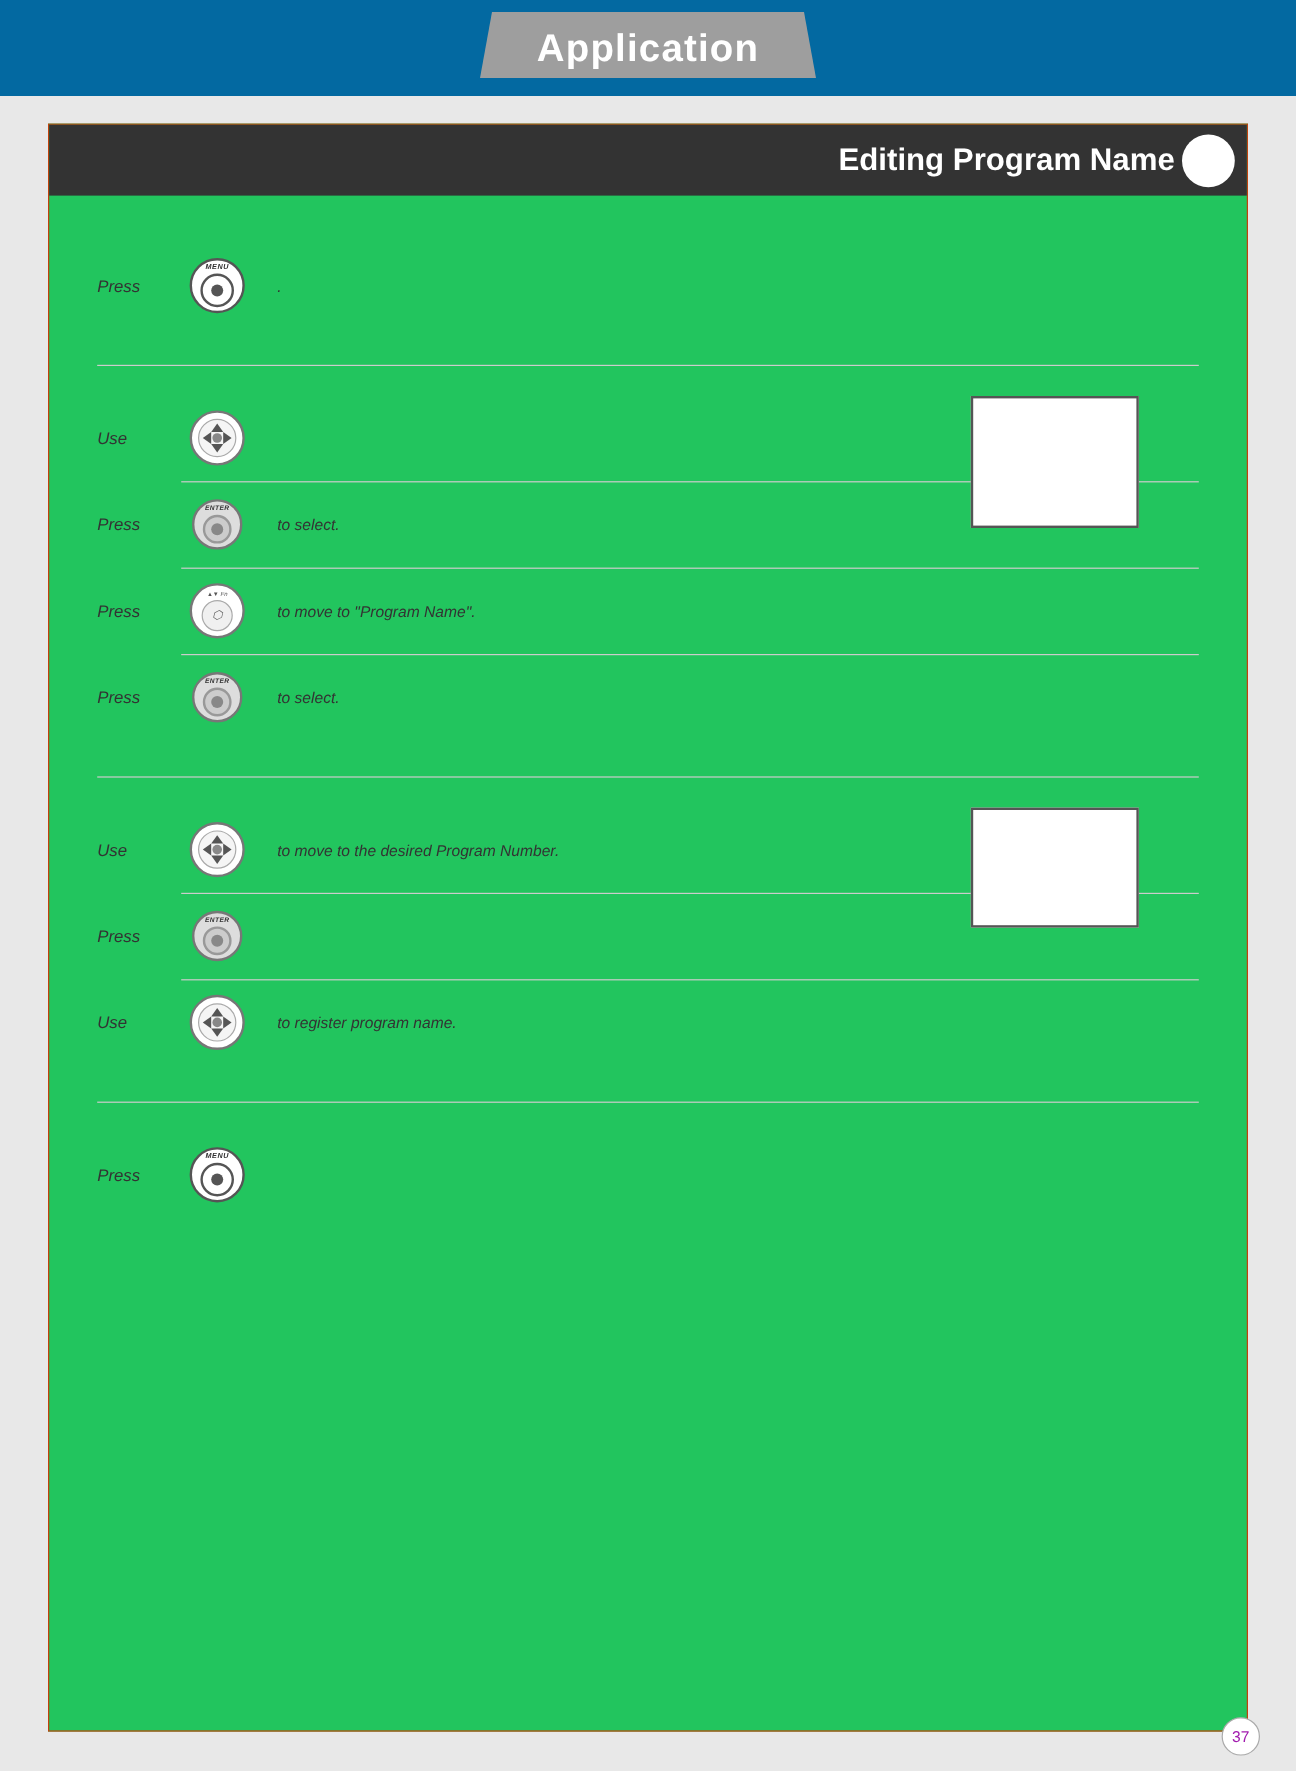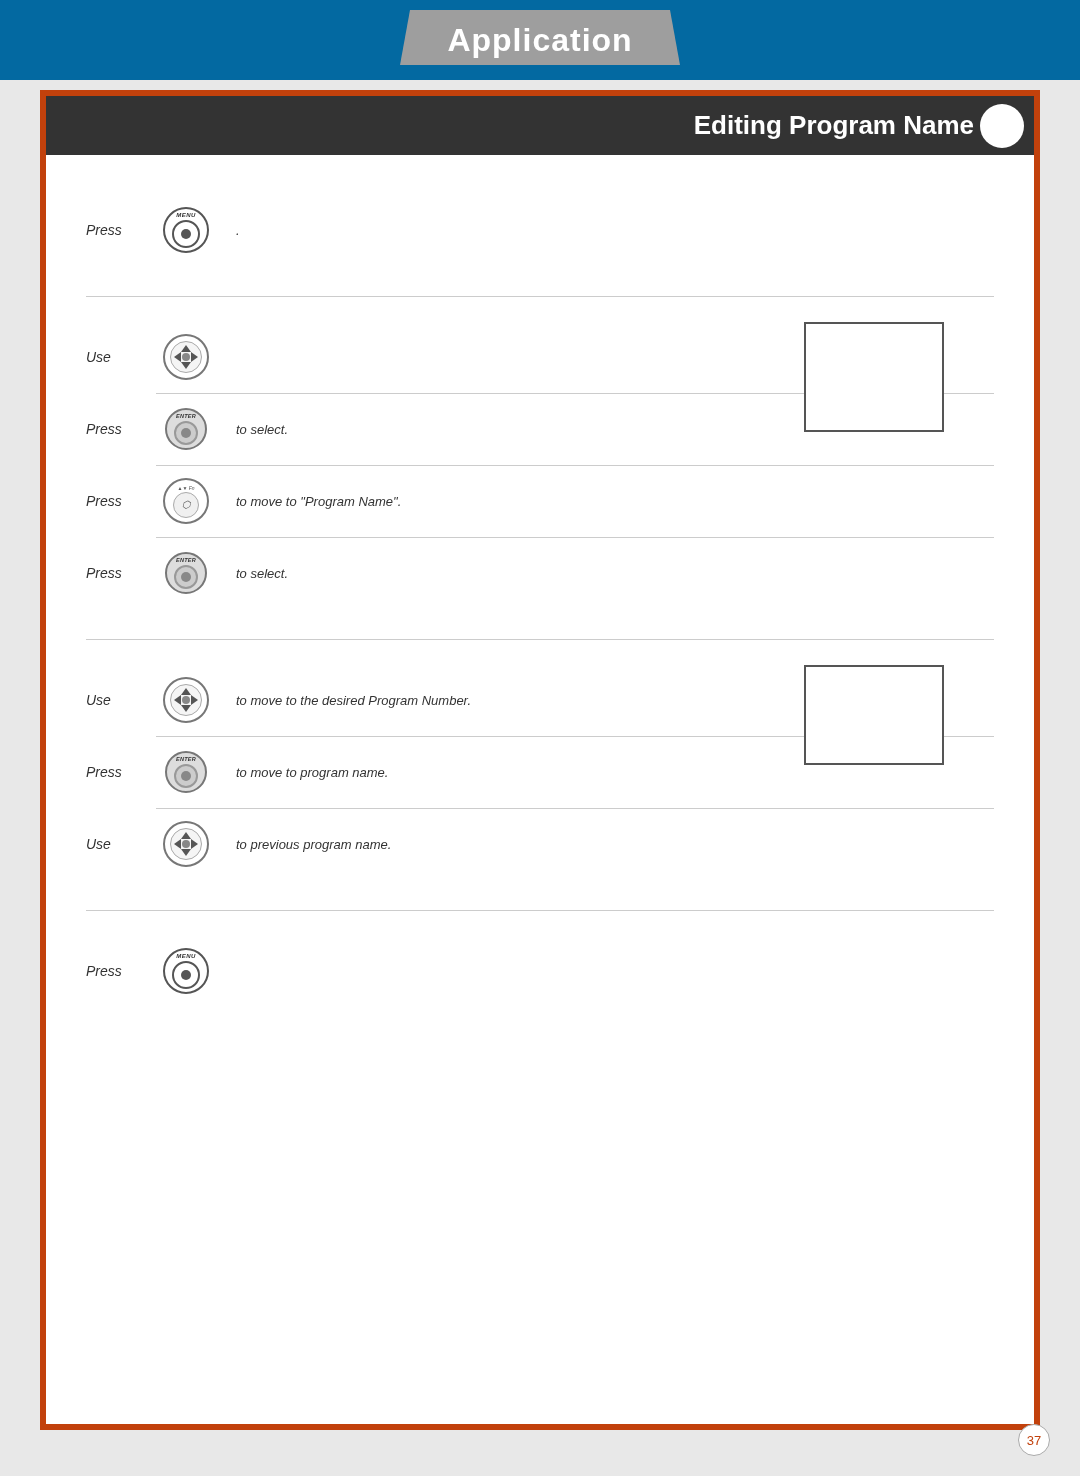--- a/index.html
+++ b/index.html
@@ -34,23 +34,23 @@
     .page-title {
       position: relative;
       z-index: 1;
       font-size: 32px;
       font-weight: bold;
       color: white;
       letter-spacing: 1px;
     }
 
     .main-content {
-      margin: 10px 40px 40px 40px;
-      background: #ffffff;
-      border: 6px solid #c2410c;
+      margin: 23px 40px 40px 40px;
+      background: #22c55e;
+      border: 1px solid #c2410c;
       padding: 30px 40px 40px 40px;
       min-height: 1340px;
     }
 
     .section-header {
       position: relative;
       background: #333;
       color: white;
       font-size: 26px;
       font-weight: bold;
@@ -323,21 +323,21 @@
       bottom: 20px;
       right: 30px;
       width: 32px;
       height: 32px;
       border-radius: 50%;
       border: 1px solid #aaa;
       display: flex;
       align-items: center;
       justify-content: center;
       font-size: 13px;
-      color: #c2410c;
+      color: #a21caf;
       background: white;
     }
 
     .nav-btn-wrapper {
       position: relative;
       width: 46px;
       height: 46px;
     }
 
     .nav-center-dot {
@@ -478,42 +478,41 @@
     <div class="step-row">
       <span class="step-label">Press</span>
       <div class="step-button">
         <div class="btn-enter">
           <span class="btn-enter-text">ENTER</span>
           <div class="btn-enter-circle">
             <div class="btn-enter-inner"></div>
           </div>
         </div>
       </div>
-      <span class="step-text">to move to program name.</span>
     </div>
     <hr class="step-separator">
 
     <div class="step-row">
       <span class="step-label">Use</span>
       <div class="step-button">
         <div class="nav-btn-wrapper">
           <div class="btn-nav">
             <div class="btn-nav-inner">
               <div style="position:relative;width:20px;height:20px;">
                 <div class="nav-arrow-up"></div>
                 <div class="nav-arrow-down"></div>
                 <div class="nav-arrow-left"></div>
                 <div class="nav-arrow-right"></div>
                 <div class="nav-center-dot"></div>
               </div>
             </div>
           </div>
         </div>
       </div>
-      <span class="step-text">to previous program name.</span>
+      <span class="step-text">to register program name.</span>
     </div>
 
   </div>
 
   <hr class="divider">
 
   <div class="step-group">
     <div class="step-row">
       <span class="step-label">Press</span>
       <div class="step-button">

